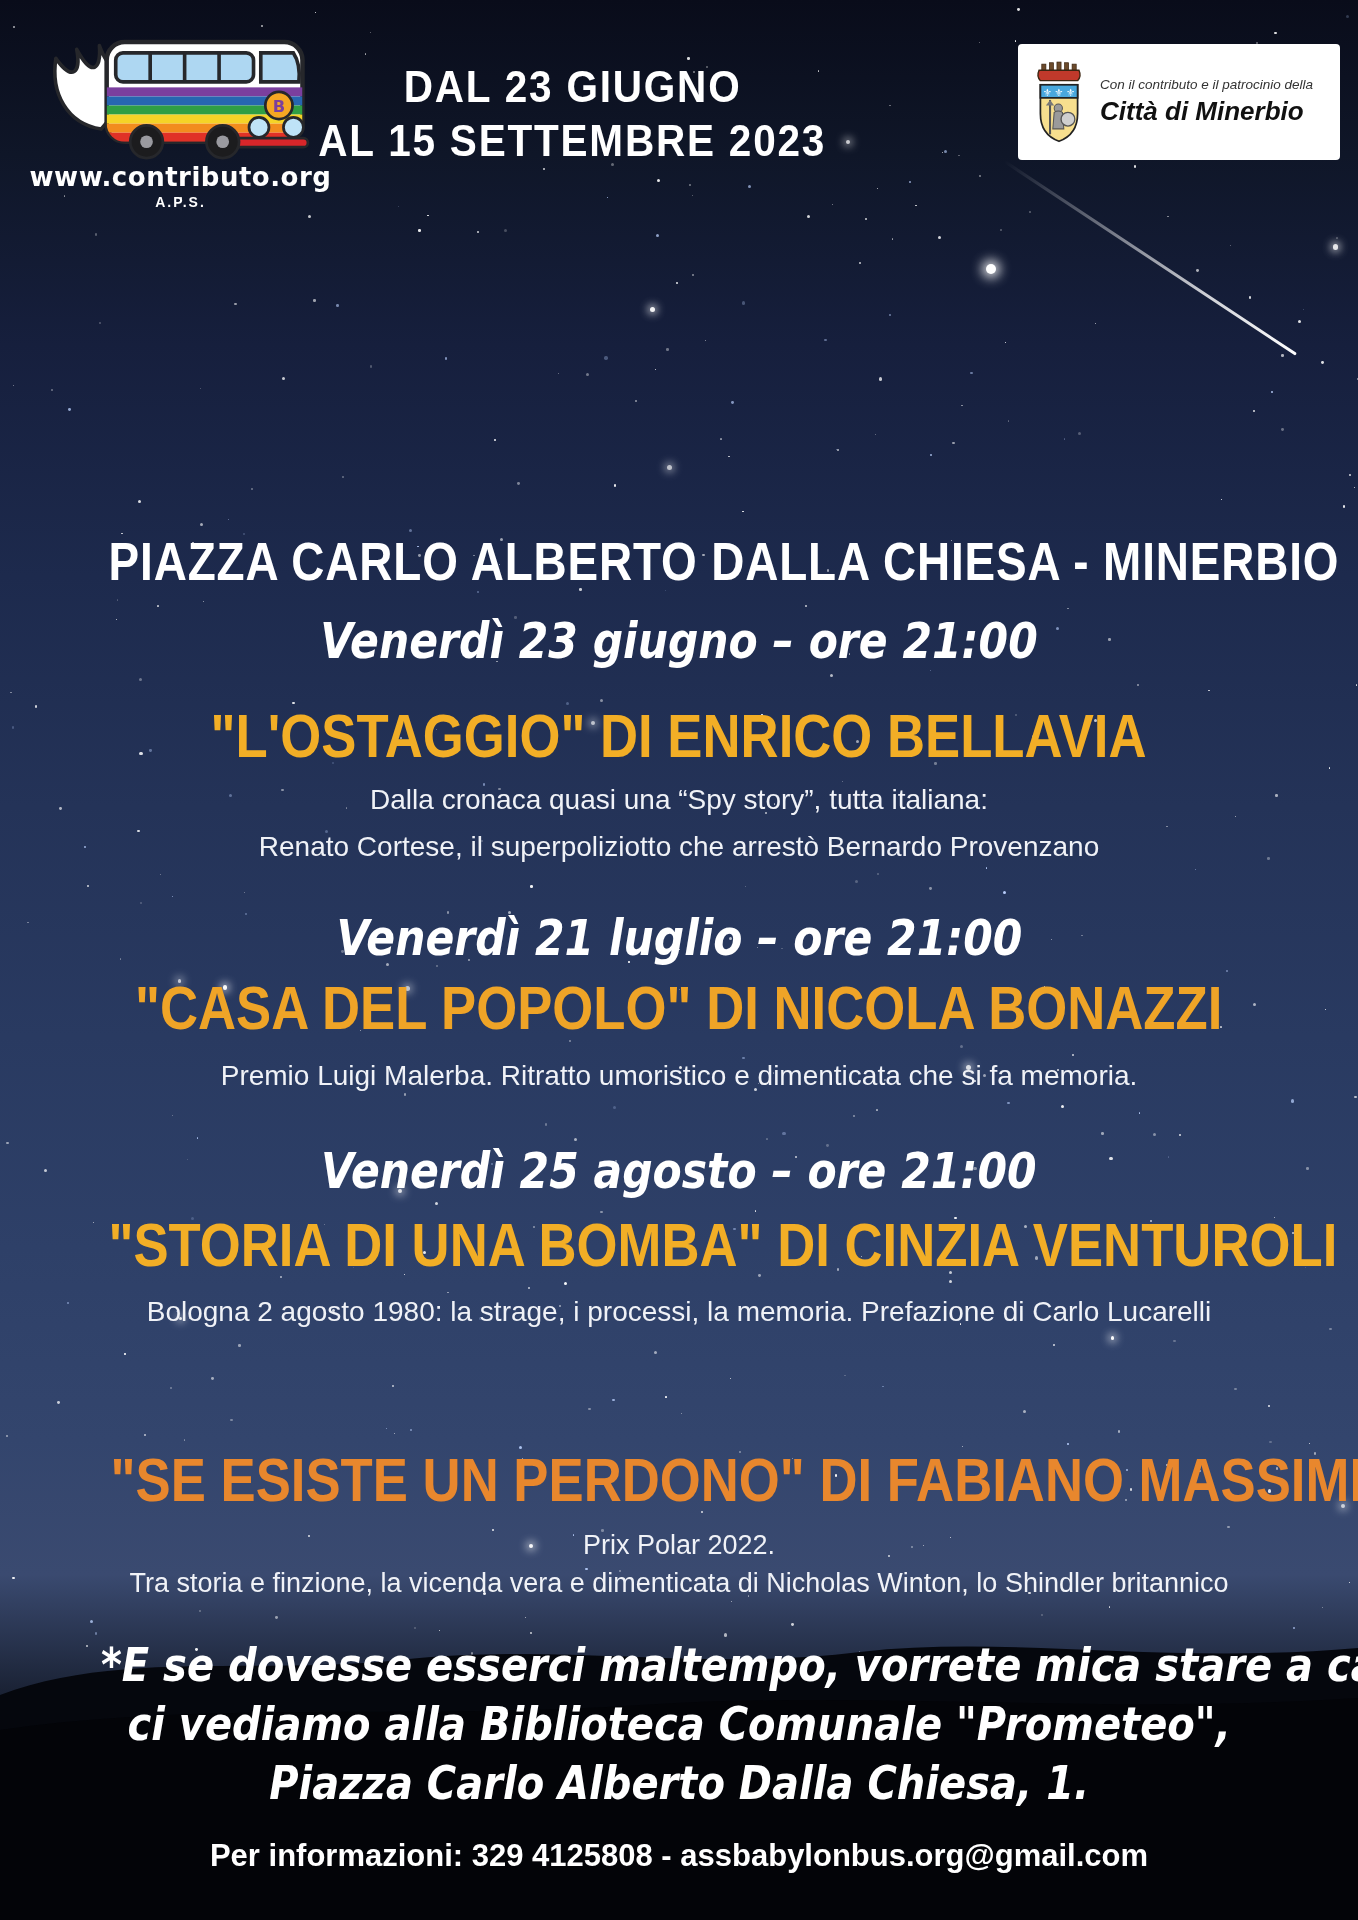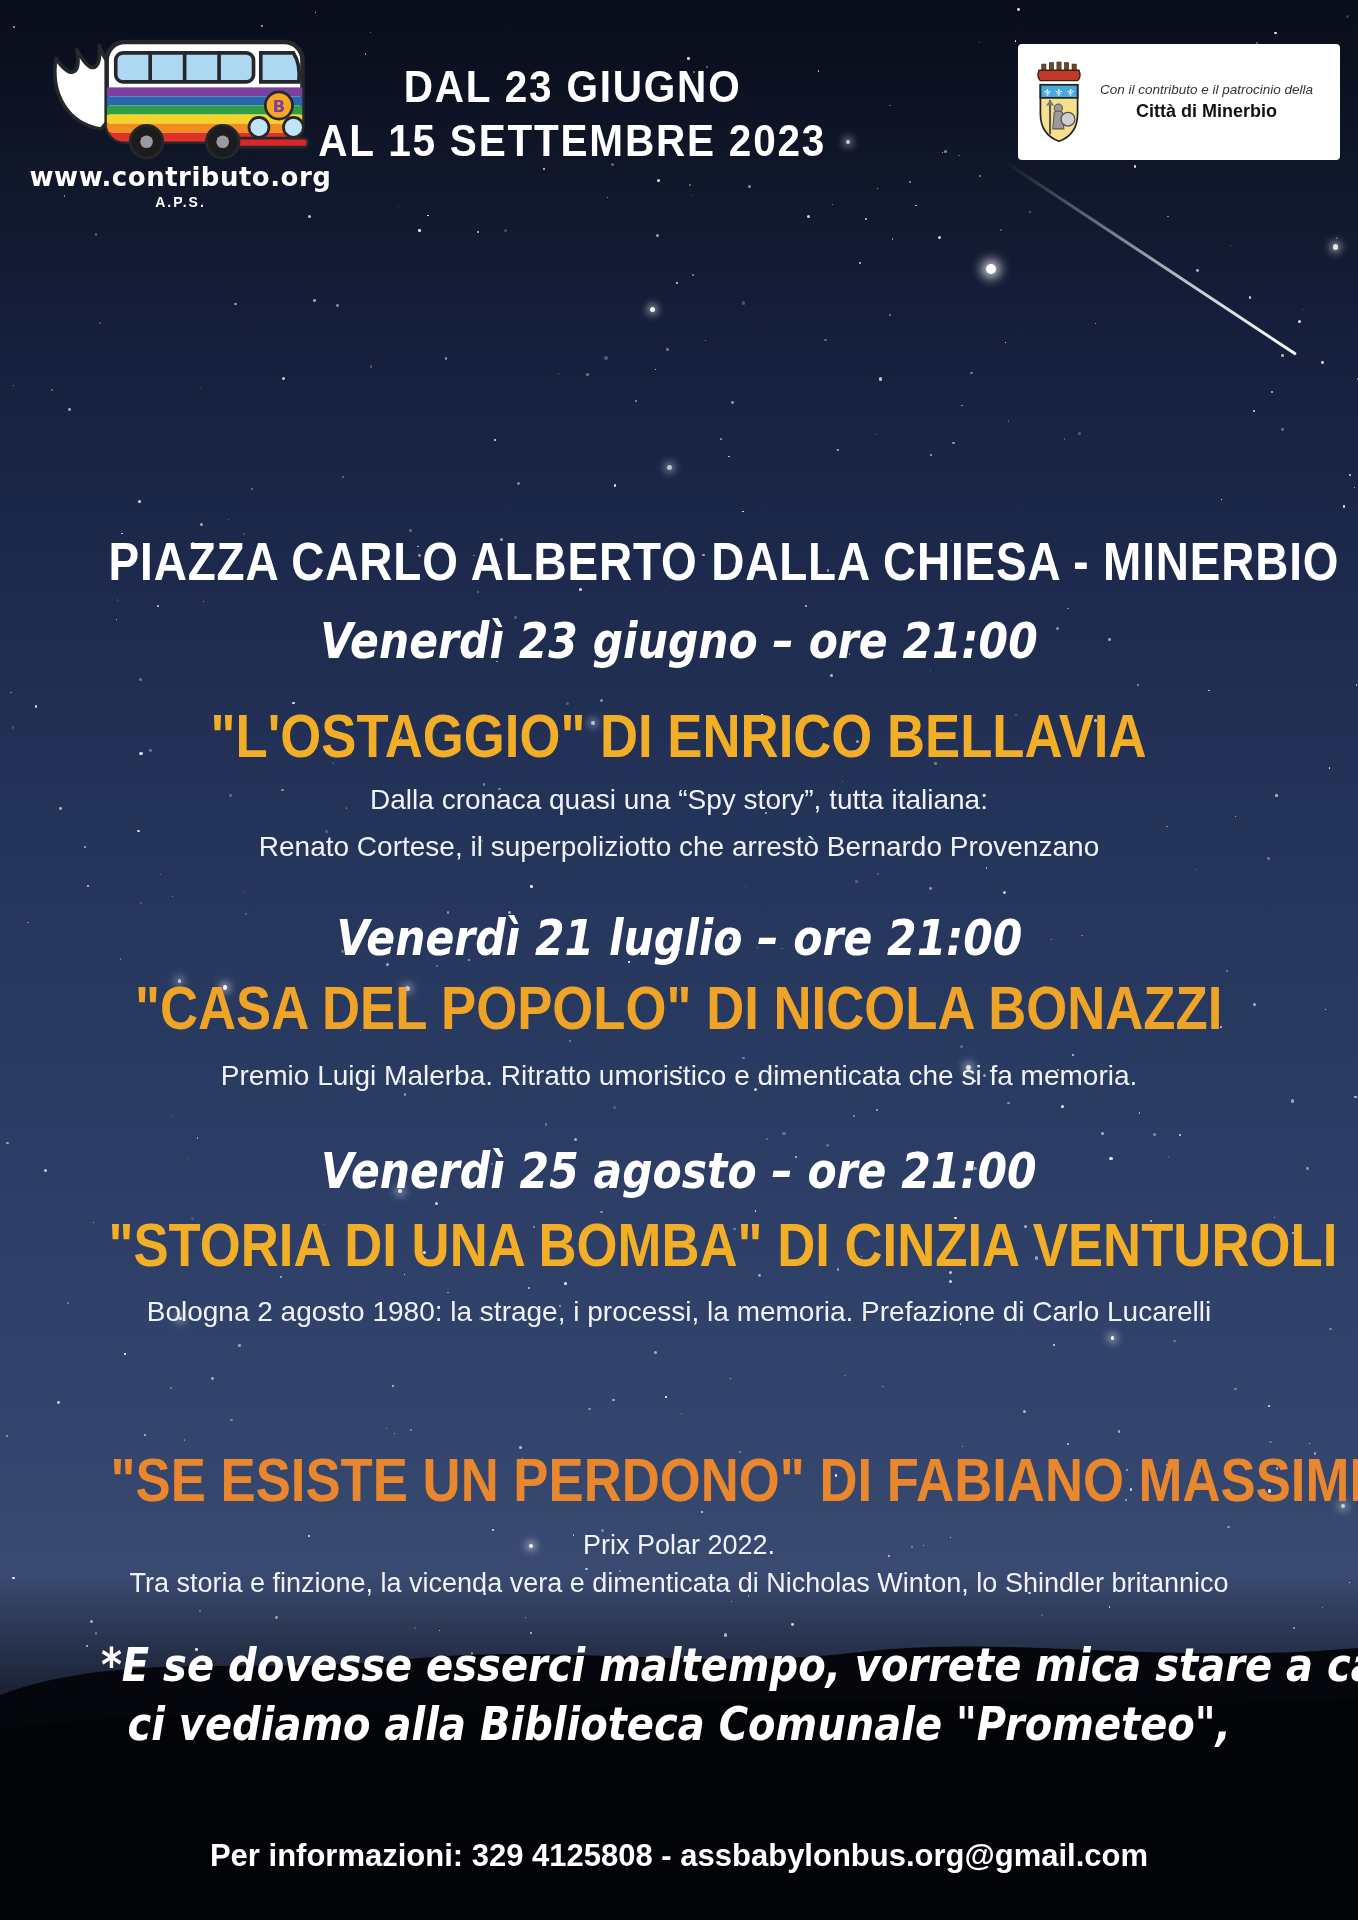--- a/index.html
+++ b/index.html
@@ -37,23 +37,23 @@
 
   .daterange { position:absolute; left:0; top:60px; width:1145px; text-align:center; z-index:3;
     color:#fff; font-weight:bold; font-size:45px; line-height:54px; letter-spacing:2px; }
   .daterange .cond { transform:scaleX(0.9); }
 
   .patronage {
     position:absolute; left:1018px; top:44px; width:322px; height:116px; z-index:3;
     background:#fff; border-radius:4px; display:flex; align-items:center; gap:10px;
     padding:6px 10px; box-sizing:border-box;
   }
-  .pat-text { text-align:center; }
+  .pat-text { text-align:left; }
   .pat-note { font-style:italic; font-size:13.5px; color:#333; font-family:"Liberation Sans", sans-serif; }
-  .pat-city { font-weight:bold; font-size:18px; color:#111; margin-top:4px; }
+  .pat-city { font-weight:bold; font-size:26px; color:#111; margin-top:4px;font-style:italic; }
 
   
   .main-title { top:262px; font-family:"DejaVu Serif", serif; font-style:italic; font-weight:bold;
     font-size:120px; line-height:1; color:#e8821f; }
   .main-title .cond { transform:scaleX(0.78); }
 
   .location { top:530px; color:#fff; font-weight:bold; font-size:54px; }
   .location .cond { transform:scaleX(0.85); letter-spacing:1px; }
 
   
@@ -634,17 +634,18 @@
     <span class="cond">"SE ESISTE UN PERDONO" DI FABIANO MASSIMI</span>
   </div>
   <div class="layer ev-desc tight" style="top:1526px">
     <div>Prix Polar 2022.</div>
     <div>Tra storia e finzione, la vicenda vera e dimenticata di Nicholas Winton, lo Shindler britannico</div>
   </div>
 
   <div class="layer weather-note">
     <div><span class="cond">*E se dovesse esserci maltempo, vorrete mica stare a casa?</span></div>
     <div><span class="cond">ci vediamo alla Biblioteca Comunale "Prometeo",</span></div>
+    <div><span class="cond">Piazza Carlo Alberto Dalla Chiesa, 1.</span></div>
   </div>
 
   <div class="layer contact">Per informazioni: 329 4125808 - assbabylonbus.org@gmail.com</div>
 
 </div>
 
 </body></html>

